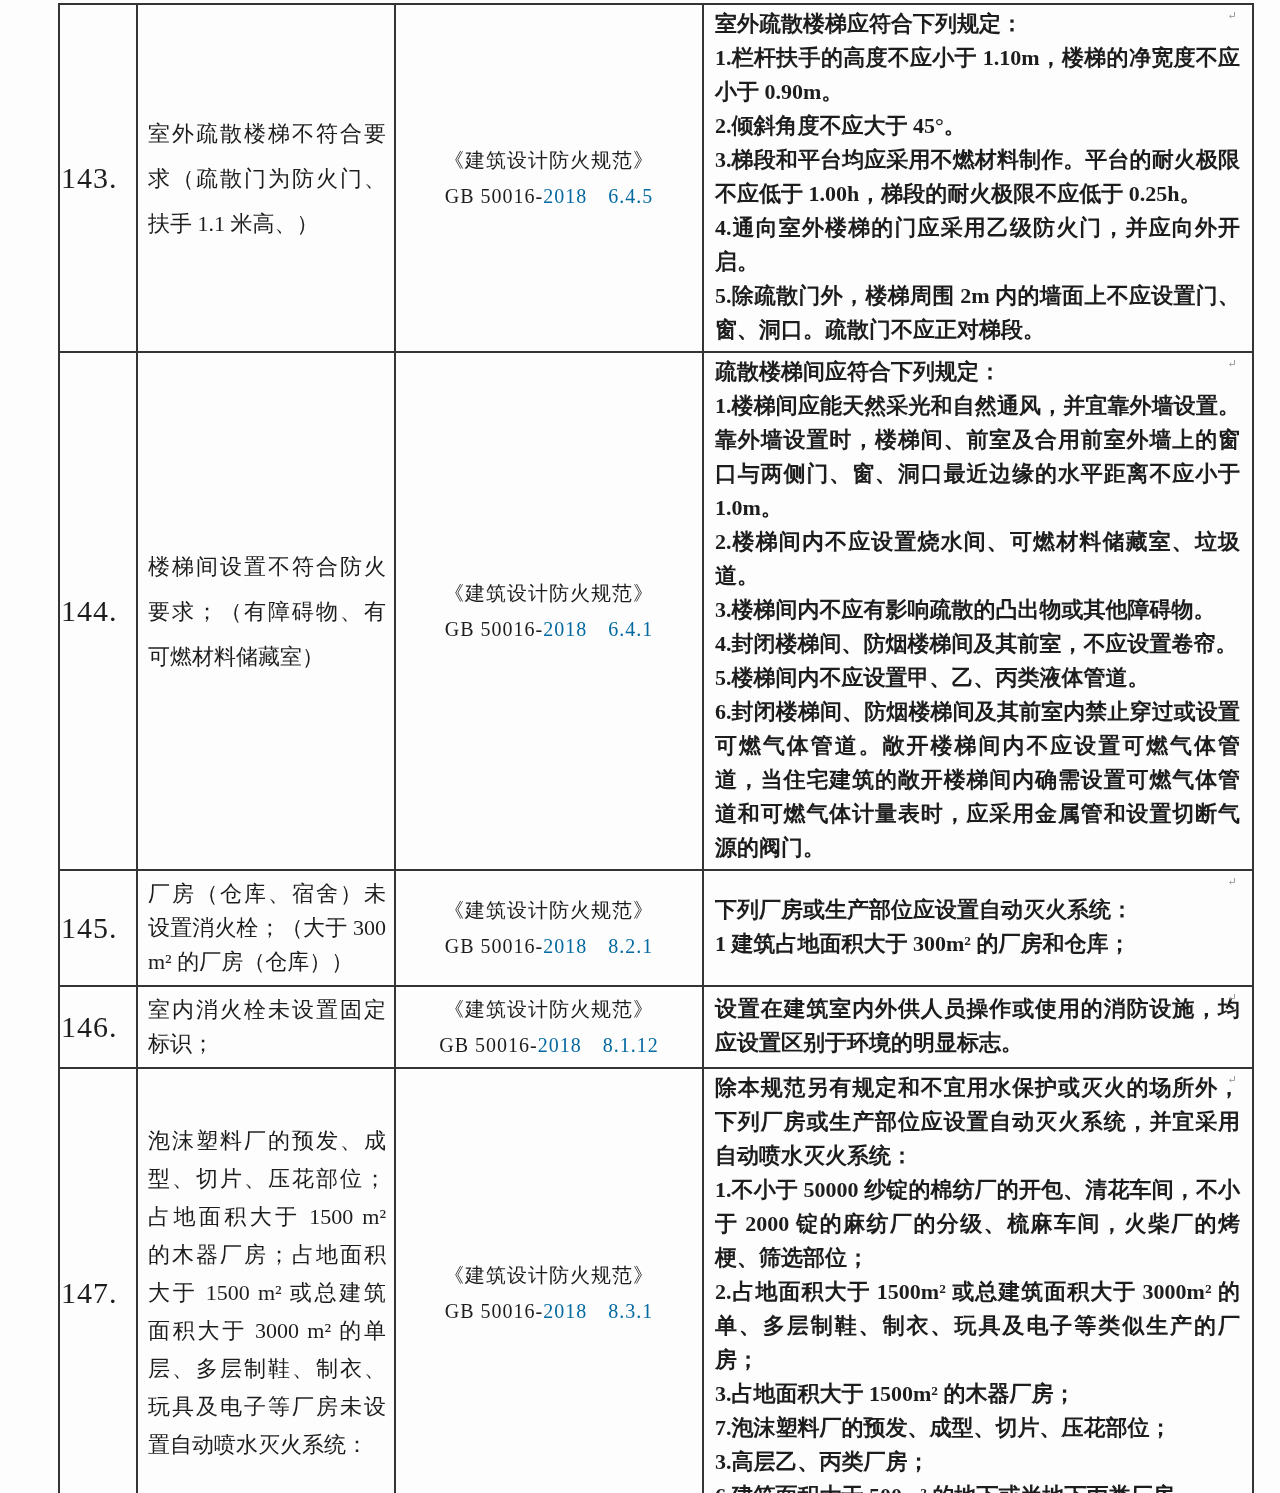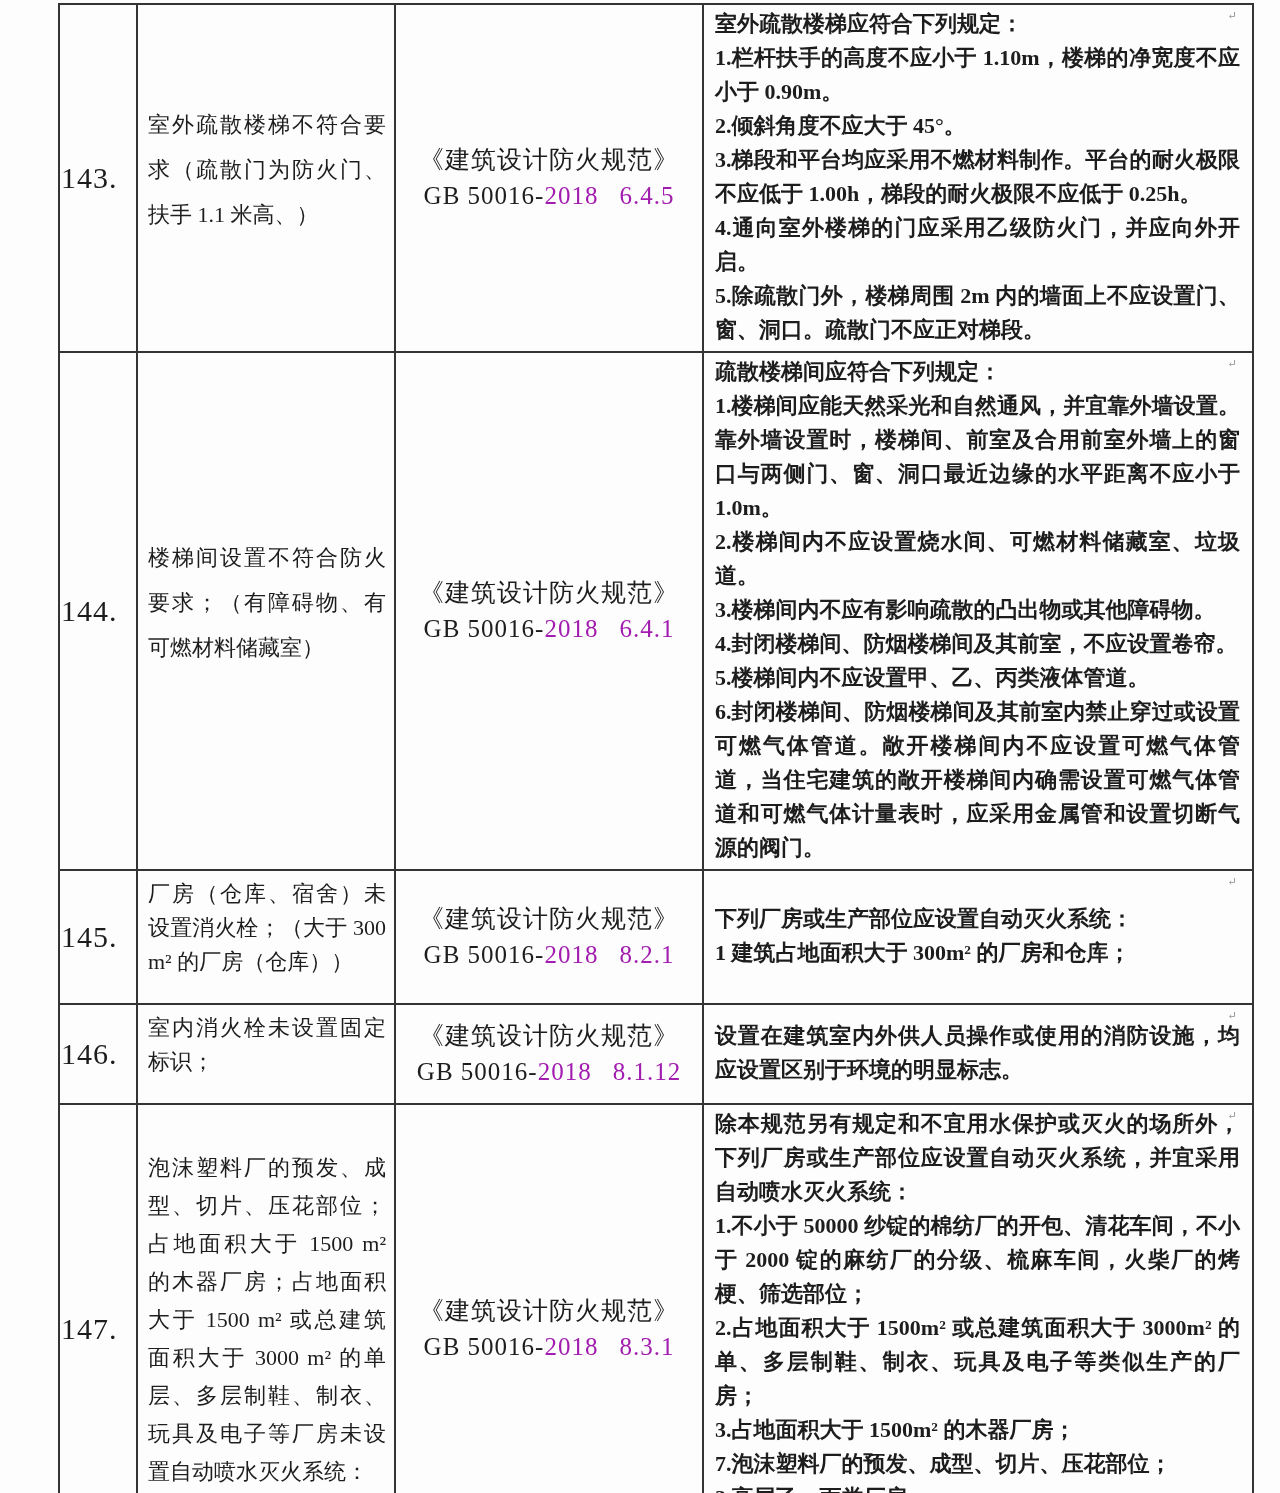--- a/index.html
+++ b/index.html
@@ -32,31 +32,31 @@
   col.col-ref{width:308px;}
   col.col-reg{width:550px;}
 
   .c-num{
     font-size:30px;
     letter-spacing:1px;
   }
   .c-desc{
     font-size:22px;
     text-align:justify;
-    padding:6px 8px 24px 10px;
+    padding:6px 8px 6px 10px;
   }
   .c-ref{
     text-align:center;
-    font-size:25px;
+    font-size:20px;
     padding:4px 6px;
   }
   .ref-title{line-height:36px; letter-spacing:1px;}
   .ref-code{line-height:36px; white-space:nowrap; letter-spacing:1px;}
   .code-section{margin-left:21px;}
-  .red{color:#a21caf;}
+  .red{color:#0369a1;}
 
   .c-reg{
     font-size:22px;
     vertical-align:middle;
     padding:2px 12px 4px 11px;
     position:relative;
   }
   .para{
     line-height:34px;
     text-align:justify;

